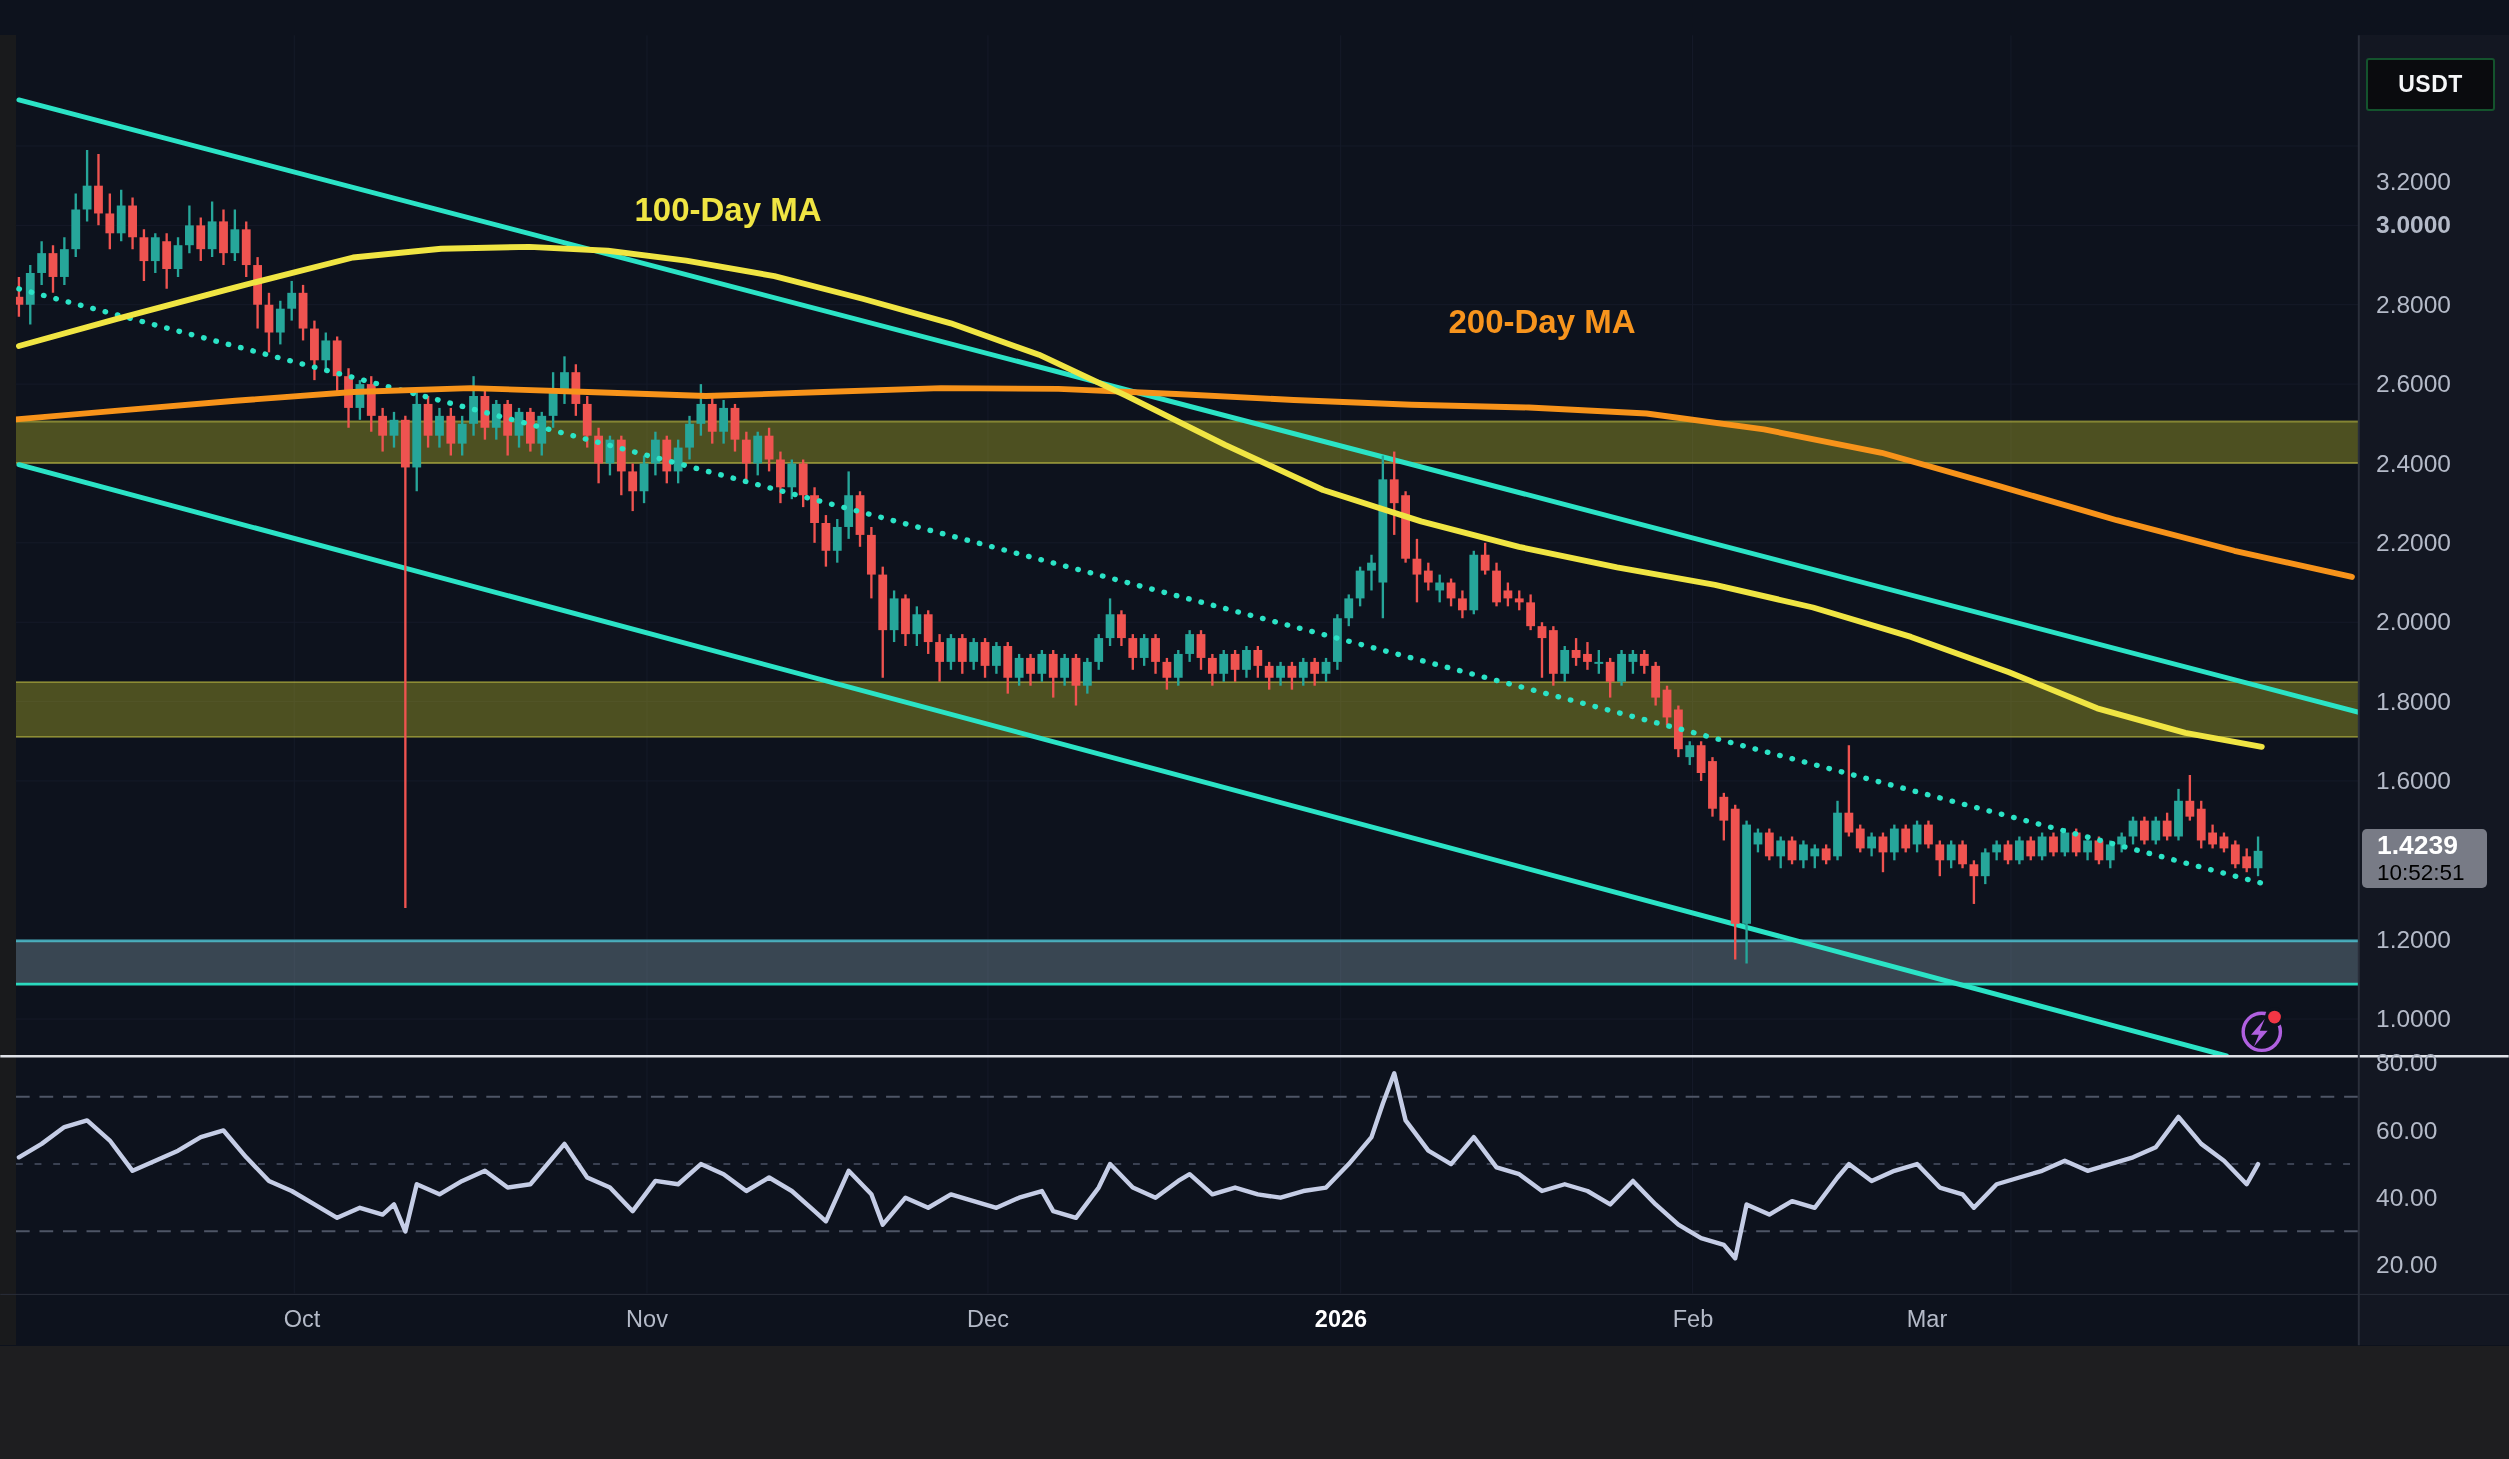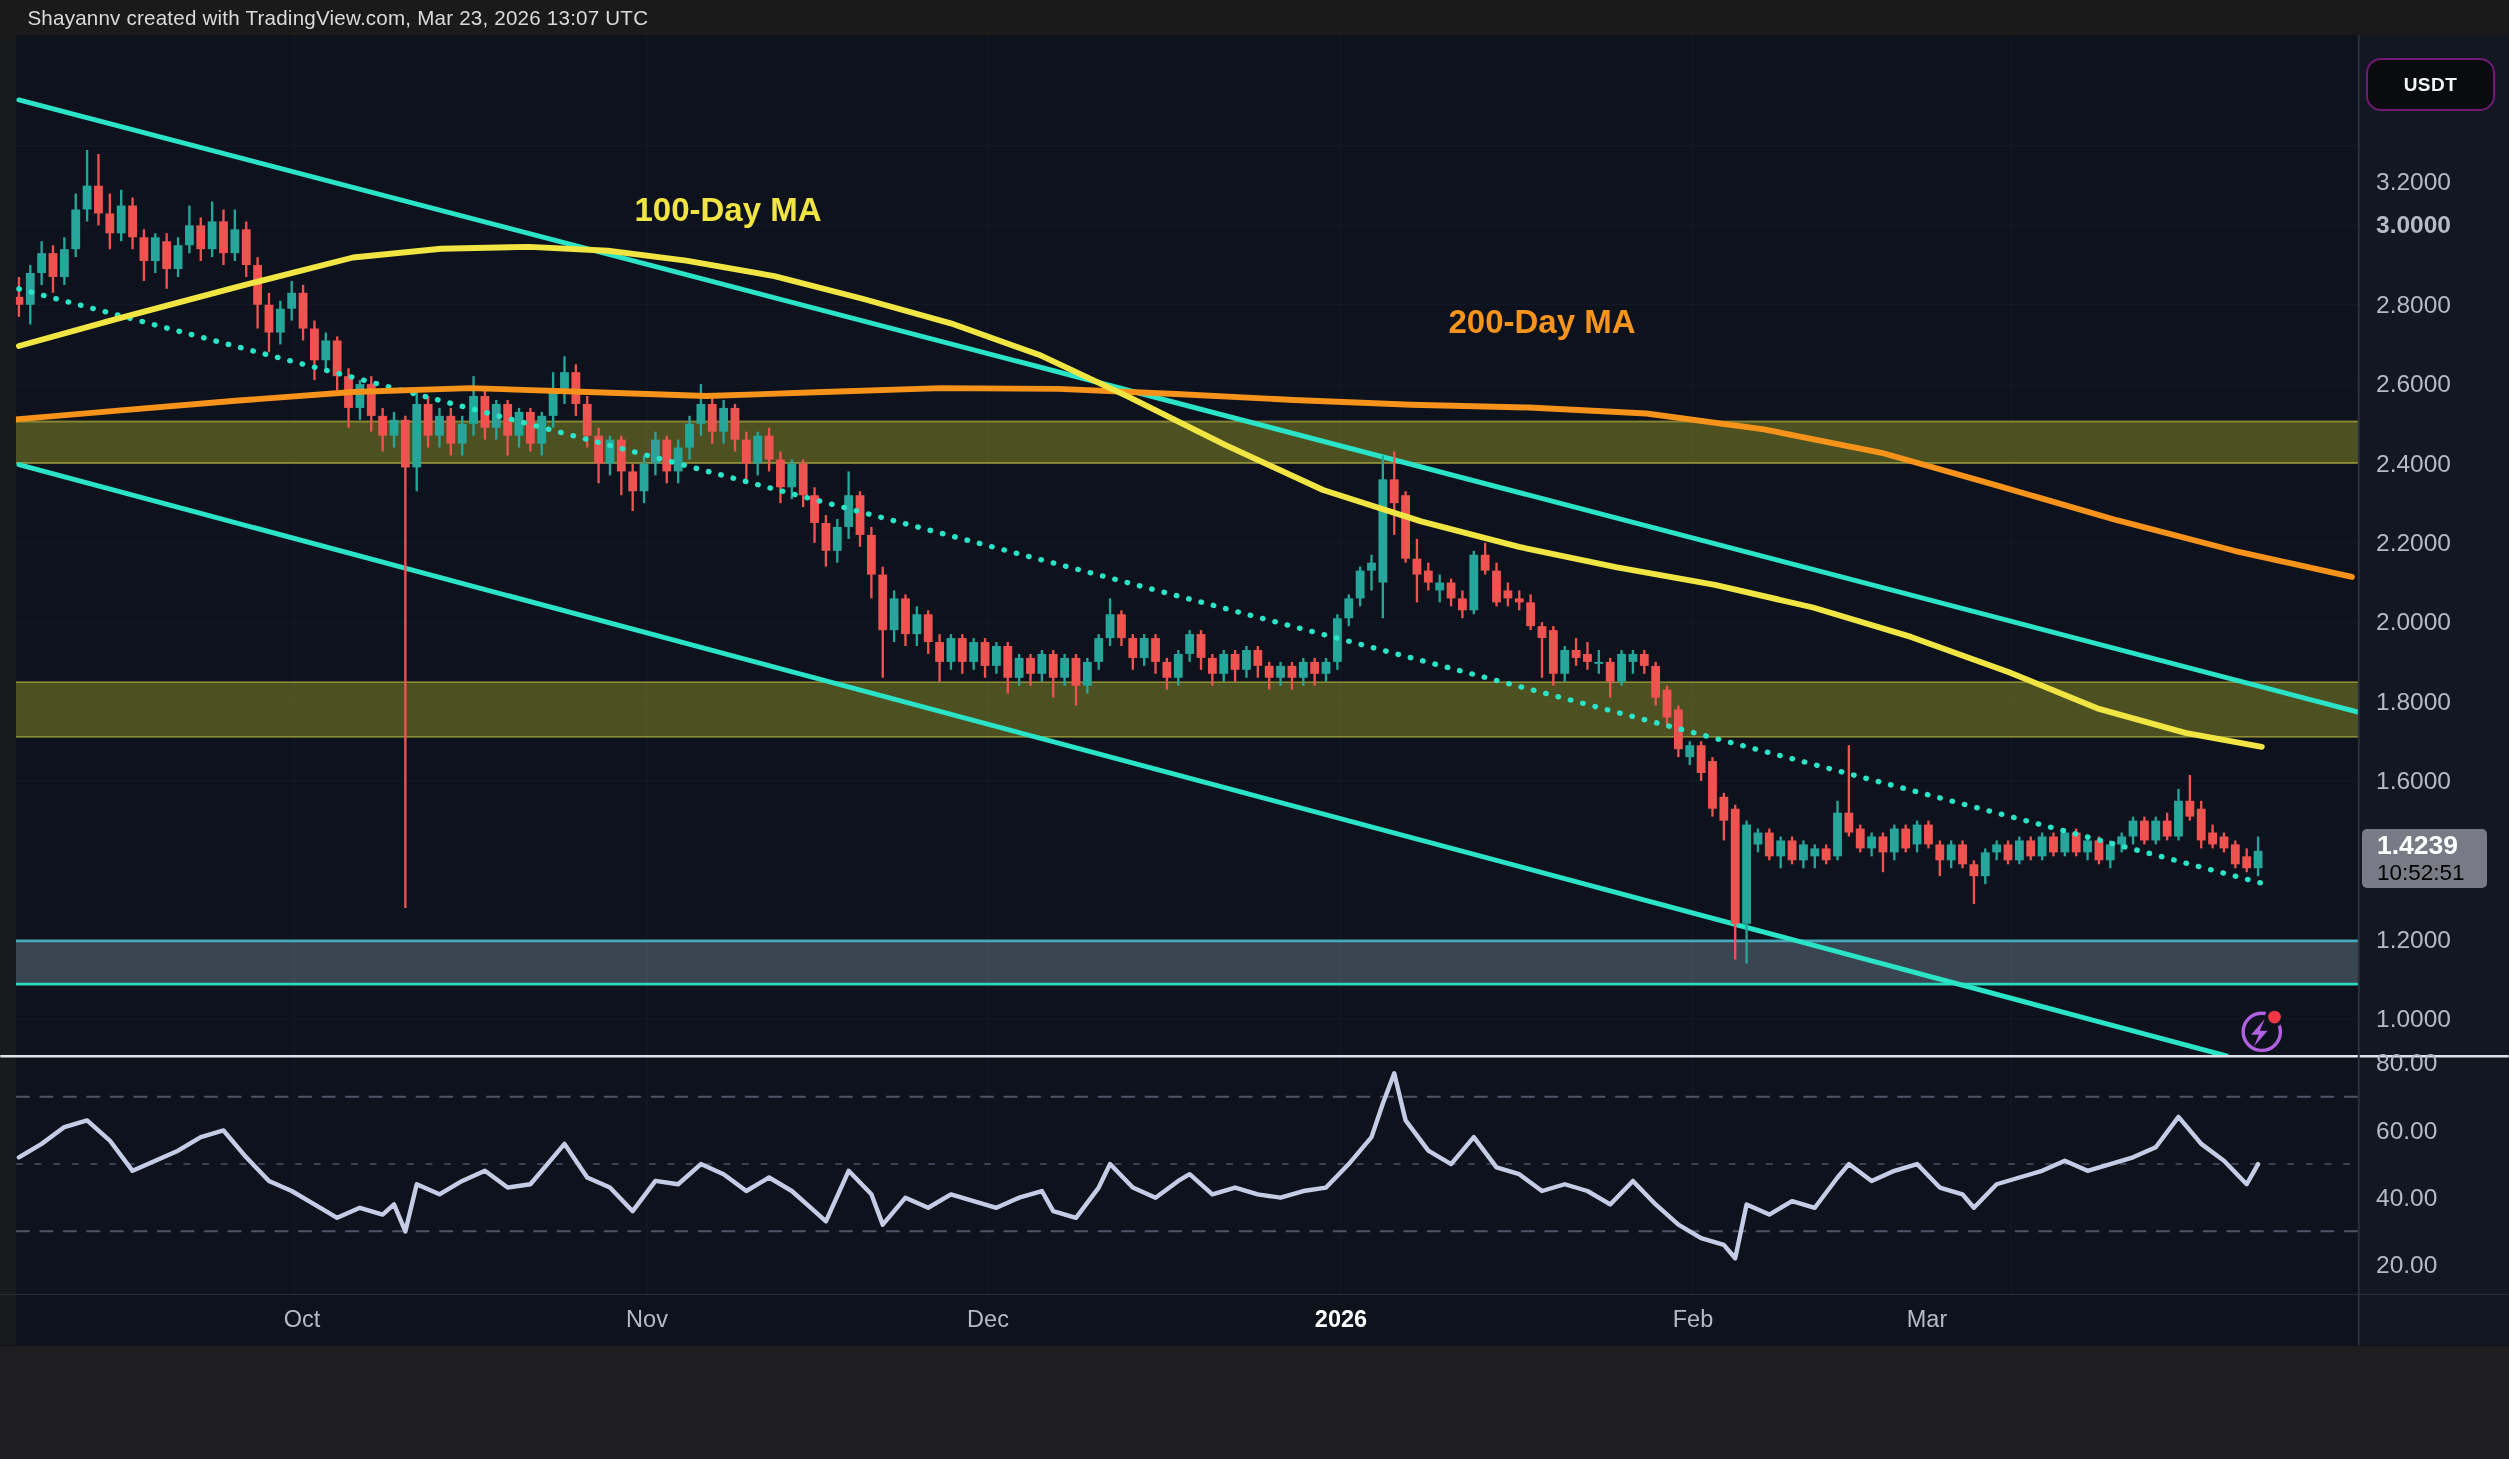--- a/index.html
+++ b/index.html
@@ -7,22 +7,22 @@
         font-family:"Liberation Sans",sans-serif;-webkit-font-smoothing:antialiased;}
   .topbar{position:absolute;left:0;top:0;width:2509px;height:35px;background:#1a1a1a;z-index:3;}
   .topbar span{position:absolute;left:27.4px;top:5.9px;font-size:20.6px;color:#d9dadc;letter-spacing:0.2px;}
   .gutter{position:absolute;left:0;top:35px;width:15.7px;height:1310px;background:#191a1c;z-index:0;}
   .axisbg{position:absolute;left:2359px;top:35px;width:150px;height:1310px;background:#131722;z-index:0;}
   #chartsvg{position:absolute;left:0;top:0;z-index:1;}
   .ma-label{position:absolute;z-index:2;font-weight:700;font-size:33px;transform:translate(-50%,-50%);}
   #ma100lab{color:#f0e543;}
   #ma200lab{color:#f7941d;}
   .symbol-badge{position:absolute;left:2366px;top:58px;width:129px;height:53px;z-index:3;
-    background:#0a0b0e;border:2px solid #701a75;border-radius:15px;box-sizing:border-box;
-    color:#f5f6f8;font-size:19px;font-weight:700;display:flex;align-items:center;justify-content:center;letter-spacing:0.5px;}
+    background:#0a0b0e;border:2px solid #14532d;border-radius:3px;box-sizing:border-box;
+    color:#f5f6f8;font-size:23px;font-weight:700;display:flex;align-items:center;justify-content:center;letter-spacing:0.5px;}
   .price-badge{position:absolute;left:2362px;top:829px;width:125px;height:59px;z-index:3;
     background:#787b86;border-radius:4.9px;color:#fff;padding-left:15px;box-sizing:border-box;}
   .price-badge .p{font-size:26.5px;font-weight:700;line-height:31px;margin-top:1px;}
   .price-badge .c{font-size:22.5px;line-height:24.5px;color:#000000;}
   .tick{position:absolute;left:2376px;transform:translateY(-50%);font-size:24.5px;color:#b4bac8;z-index:2;}
   .month{position:absolute;top:1319px;transform:translate(-50%,-50%);font-size:23.5px;color:#b4bac8;z-index:2;}
   .month.bold{color:#ffffff;font-weight:700;}
   .footer{position:absolute;left:0;top:1346px;width:2509px;height:114px;background:#1e1e20;z-index:3;}
 </style>
 </head>
@@ -485,23 +485,20 @@
         <line x1="16" x2="2407" y1="1119.333" y2="1119.333" stroke="#4e5566" stroke-width="2" stroke-dasharray="14 10"></line>
         <line x1="16" x2="2407" y1="1187.999" y2="1187.999" stroke="#3a4152" stroke-width="2" stroke-dasharray="7 12"></line>
         <line x1="16" x2="2407" y1="1256.665" y2="1256.665" stroke="#4e5566" stroke-width="2" stroke-dasharray="14 10"></line>
         <polyline points="19.0,1181.1 42.2,1167.4 65.4,1150.2 88.6,1143.4 111.8,1164.0 135.0,1194.9 158.2,1184.6 181.4,1174.3 204.6,1160.5 227.8,1153.7 251.0,1181.1 274.2,1205.2 297.4,1215.5 320.6,1229.2 343.8,1242.9 367.0,1232.6 390.2,1239.5 401.8,1229.2 413.4,1256.7 425.0,1208.6 448.2,1218.9 471.4,1205.2 494.6,1194.9 517.8,1212.0 541.0,1208.6 564.2,1181.1 575.8,1167.4 599.0,1201.7 622.2,1212.0 645.4,1236.1 668.6,1205.2 691.8,1208.6 715.0,1188.0 738.2,1198.3 761.4,1215.5 784.6,1201.7 807.8,1215.5 831.0,1236.1 842.6,1246.4 865.8,1194.9 889.0,1218.9 900.6,1249.8 923.8,1222.3 947.0,1232.6 970.2,1218.9 993.4,1225.8 1016.6,1232.6 1039.8,1222.3 1063.0,1215.5 1074.6,1236.1 1097.8,1242.9 1121.0,1212.0 1132.6,1188.0 1155.8,1212.0 1179.0,1222.3 1202.2,1205.2 1213.8,1198.3 1237.0,1218.9 1260.2,1212.0 1283.4,1218.9 1306.6,1222.3 1329.8,1215.5 1353.0,1212.0 1376.2,1188.0 1399.4,1160.5 1411.0,1126.2 1422.6,1095.3 1434.2,1143.4 1457.4,1174.3 1480.6,1188.0 1503.8,1160.5 1527.0,1191.4 1550.2,1198.3 1573.4,1215.5 1596.6,1208.6 1619.8,1215.5 1643.0,1229.2 1666.2,1205.2 1689.4,1229.2 1712.6,1249.8 1735.8,1263.5 1759.0,1270.4 1770.6,1284.1 1782.2,1229.2 1805.4,1239.5 1828.6,1225.8 1851.8,1232.6 1875.0,1201.7 1886.6,1188.0 1909.8,1205.2 1933.0,1194.9 1956.2,1188.0 1979.4,1212.0 2002.6,1218.9 2014.2,1232.6 2037.4,1208.6 2060.6,1201.7 2083.8,1194.9 2107.0,1184.6 2130.2,1194.9 2153.4,1188.0 2176.6,1181.1 2199.8,1170.8 2223.0,1139.9 2234.6,1153.7 2246.2,1167.4 2269.4,1184.6 2292.6,1208.6 2304.2,1188.0" fill="none" stroke="#c5cde6" stroke-width="4.5" stroke-linejoin="round" stroke-linecap="round"></polyline>
       </g>
       <line x1="0" x2="2560" y1="1078" y2="1078" stroke="#dfe2e8" stroke-width="2.5"></line>
       <line x1="0" x2="2560" y1="1321" y2="1321" stroke="#2a2f3b" stroke-width="1"></line>
       <line x1="2407" x2="2407" y1="36" y2="1373" stroke="#2a2f3b" stroke-width="2"></line>
     </svg>
 
-  <div class="topbar">
-    <span>Shayannv created with TradingView.com, Mar 23, 2026 13:07 UTC</span>
-  </div>
 
   <div id="ma100lab" class="ma-label" style="left:728px;top:210px;">100-Day MA</div>
   <div id="ma200lab" class="ma-label" style="left:1542px;top:322px;">200-Day MA</div>
 
   <div class="symbol-badge">USDT</div>
 
   <div class="price-badge">
     <div class="p">1.4239</div>
     <div class="c">10:52:51</div>
   </div>

